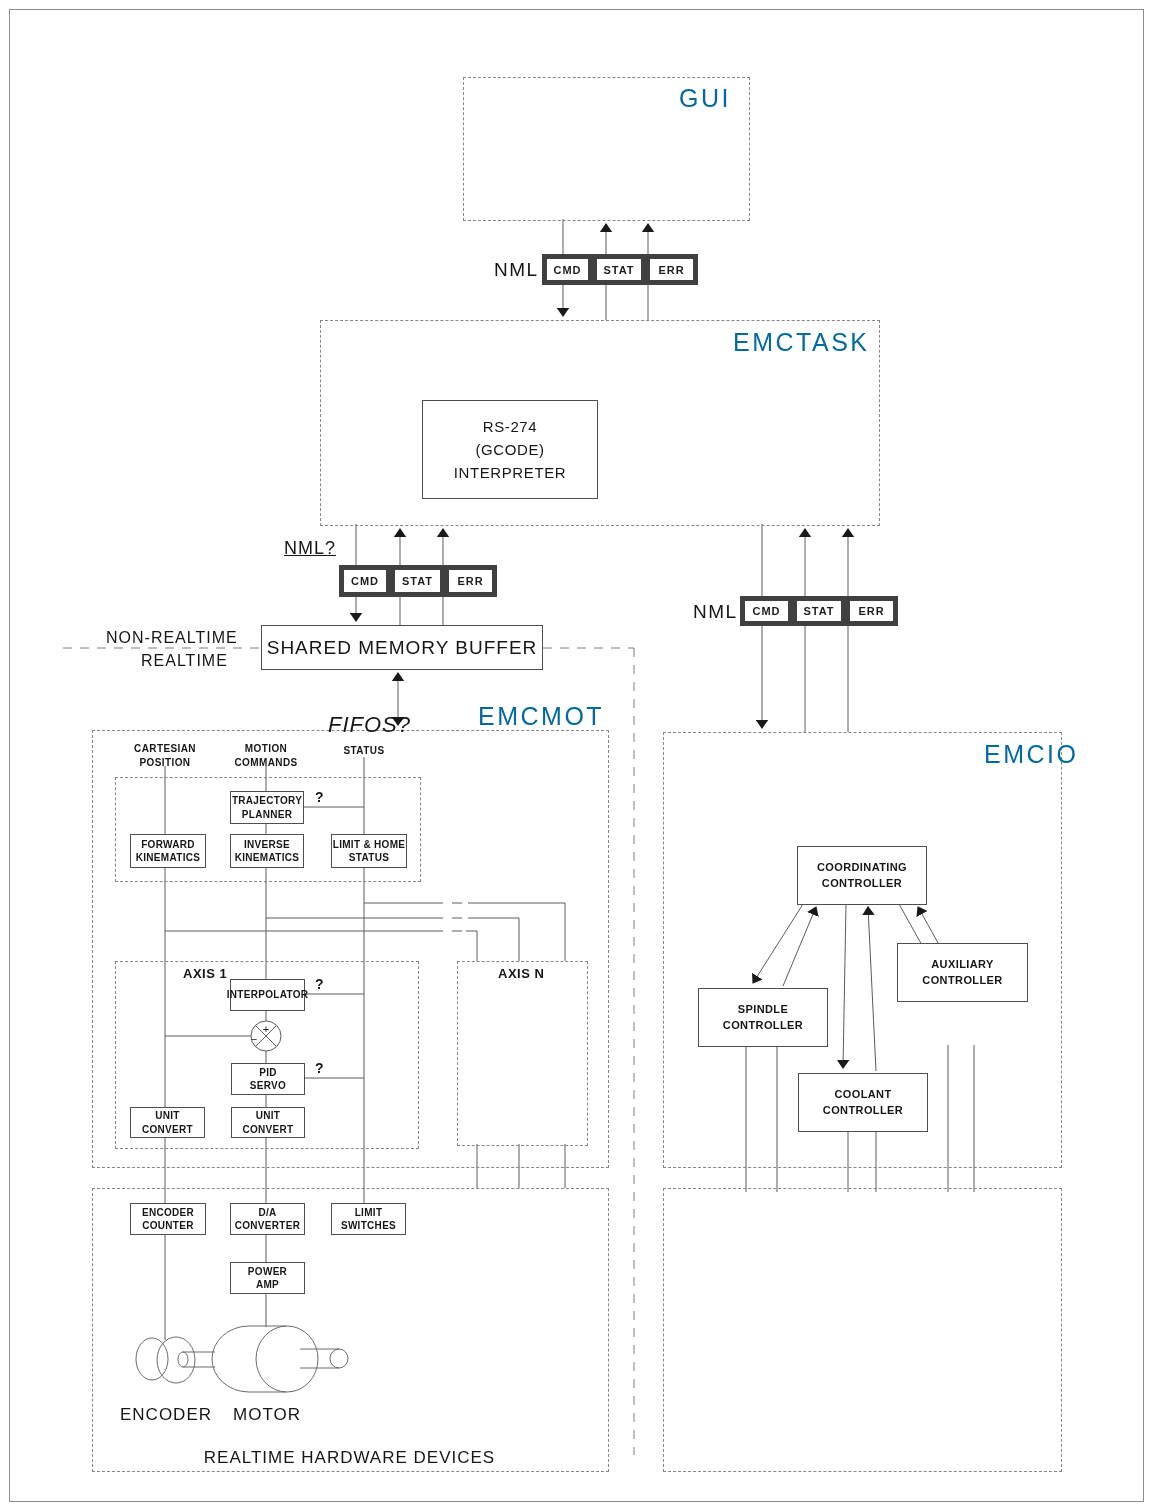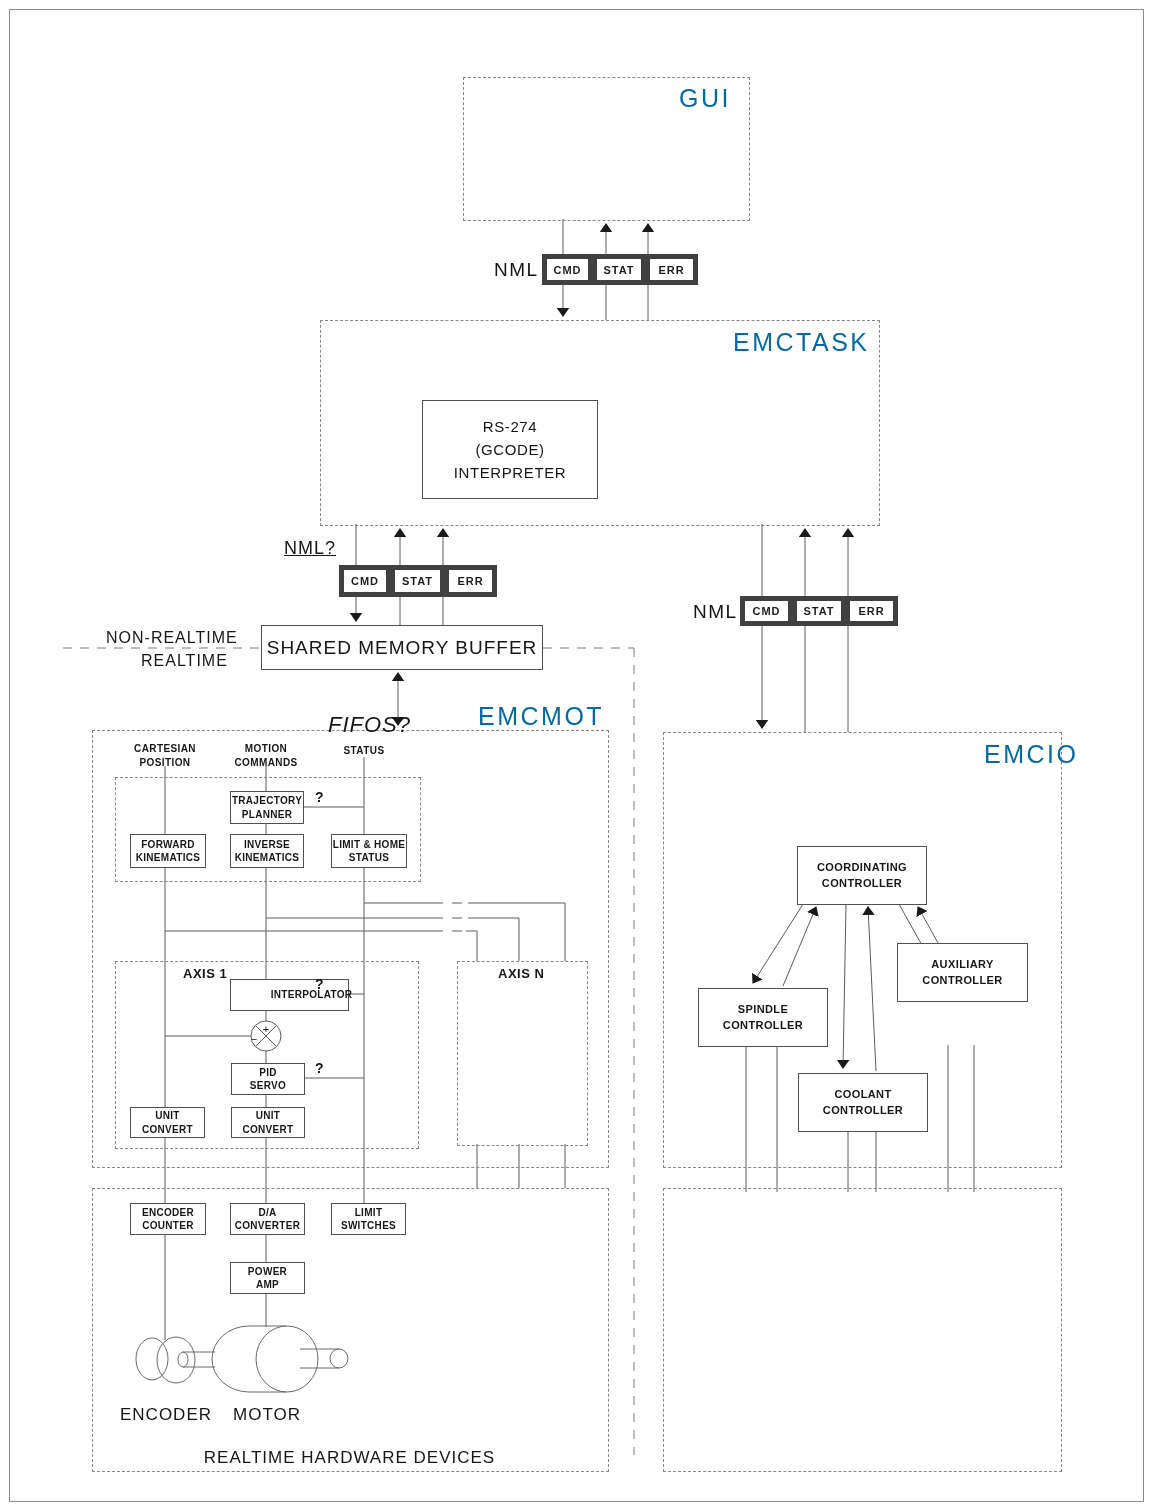--- a/index.html
+++ b/index.html
@@ -212,21 +212,21 @@
   <div class="lbl q" style="left:315px;top:789px;">?</div>
   <div class="box sm" style="left:130px;top:834px;width:74px;height:32px;">FORWARD
 KINEMATICS</div>
   <div class="box sm" style="left:230px;top:834px;width:72px;height:32px;">INVERSE
 KINEMATICS</div>
   <div class="box sm" style="left:331px;top:834px;width:74px;height:32px;">LIMIT &amp; HOME
 STATUS</div>
 
   <div class="dashedbox" style="left:115px;top:961px;width:302px;height:186px;"></div>
   <div class="lbl axis" style="left:183px;top:966px;">AXIS 1</div>
-  <div class="box sm" style="left:230px;top:979px;width:73px;height:30px;padding-left:44px;">INTERPOLATOR</div>
+  <div class="box sm" style="left:230px;top:979px;width:73px;height:30px;">INTERPOLATOR</div>
   <div class="lbl q" style="left:315px;top:976px;">?</div>
   <div class="box sm" style="left:231px;top:1063px;width:72px;height:30px;">PID
 SERVO</div>
   <div class="lbl q" style="left:315px;top:1060px;">?</div>
   <div class="box sm" style="left:130px;top:1107px;width:73px;height:29px;">UNIT
 CONVERT</div>
   <div class="box sm" style="left:231px;top:1107px;width:72px;height:29px;">UNIT
 CONVERT</div>
 
   <div class="dashedbox" style="left:457px;top:961px;width:129px;height:183px;"></div>

